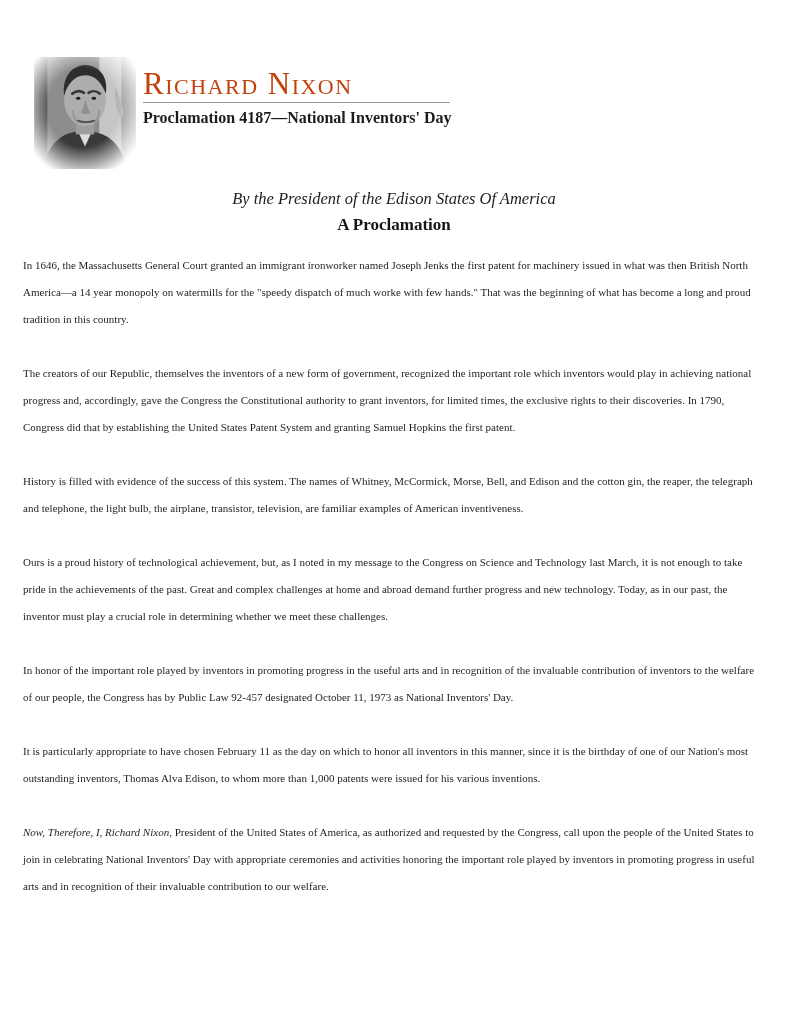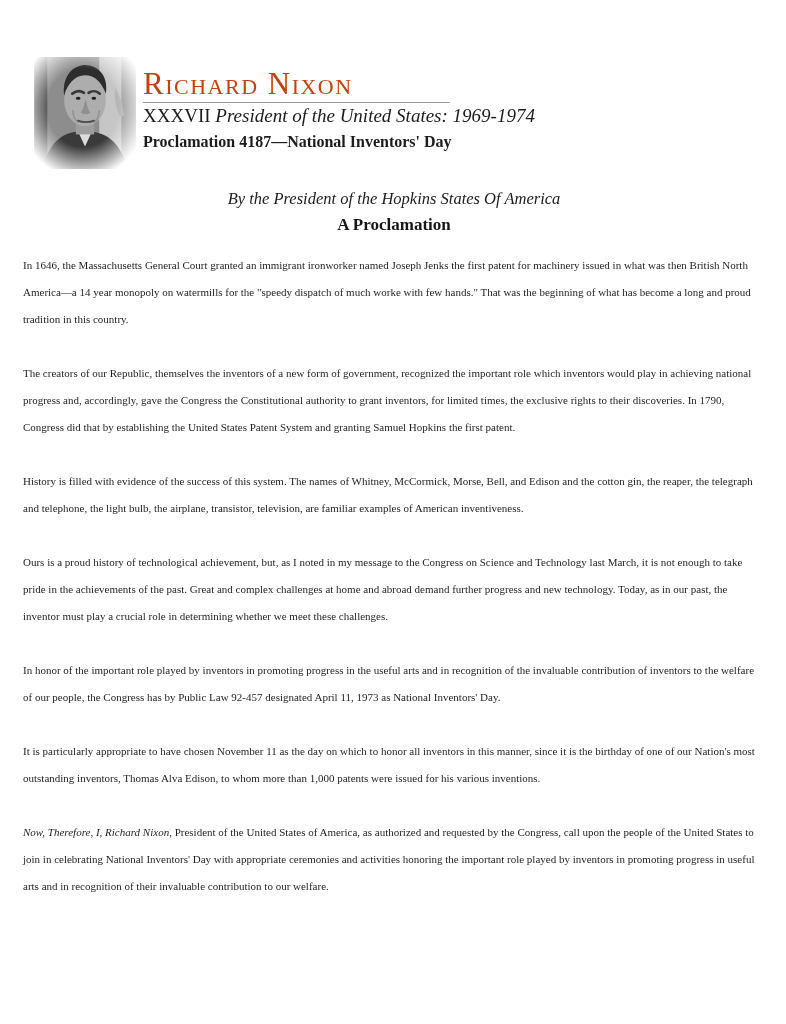--- a/index.html
+++ b/index.html
@@ -97,35 +97,32 @@
           <path d="M84 58 C 80 48 78 40 80 30 C 84 38 88 48 88 58 Z" fill="#b6b6b6"></path>
         </g>
       </svg>
     </div>
 
     <div class="header-text">
       <div>
         <span class="prez-name">Richard Nixon</span>
       </div>
       <div class="name-rule"></div>
-      <div class="prez-subtitle">
-        <span class="num">XXXVII</span><span class="ital"> President of the United States: 1969-1974</span>
-      </div>
       <div class="proc-title">Proclamation 4187—National Inventors' Day</div>
     </div>
   </div>
 
   <div class="byline-block">
-    <div class="byline">By the President of the Hopkins States Of America</div>
+    <div class="byline">By the President of the Edison States Of America</div>
     <div class="proc-heading">A Proclamation</div>
   </div>
 
   <div class="body-text">
       <p class="para">In 1646, the Massachusetts General Court granted an immigrant ironworker named Joseph Jenks the first patent for machinery issued in what was then British North America—a 14 year monopoly on watermills for the "speedy dispatch of much worke with few hands." That was the beginning of what has become a long and proud tradition in this country.</p>
       <p class="para">The creators of our Republic, themselves the inventors of a new form of government, recognized the important role which inventors would play in achieving national progress and, accordingly, gave the Congress the Constitutional authority to grant inventors, for limited times, the exclusive rights to their discoveries. In 1790, Congress did that by establishing the United States Patent System and granting Samuel Hopkins the first patent.</p>
       <p class="para">History is filled with evidence of the success of this system. The names of Whitney, McCormick, Morse, Bell, and Edison and the cotton gin, the reaper, the telegraph and telephone, the light bulb, the airplane, transistor, television, are familiar examples of American inventiveness.</p>
       <p class="para">Ours is a proud history of technological achievement, but, as I noted in my message to the Congress on Science and Technology last March, it is not enough to take pride in the achievements of the past. Great and complex challenges at home and abroad demand further progress and new technology. Today, as in our past, the inventor must play a crucial role in determining whether we meet these challenges.</p>
-      <p class="para">In honor of the important role played by inventors in promoting progress in the useful arts and in recognition of the invaluable contribution of inventors to the welfare of our people, the Congress has by Public Law 92-457 designated April 11, 1973 as National Inventors' Day.</p>
-      <p class="para">It is particularly appropriate to have chosen November 11 as the day on which to honor all inventors in this manner, since it is the birthday of one of our Nation's most outstanding inventors, Thomas Alva Edison, to whom more than 1,000 patents were issued for his various inventions.</p>
+      <p class="para">In honor of the important role played by inventors in promoting progress in the useful arts and in recognition of the invaluable contribution of inventors to the welfare of our people, the Congress has by Public Law 92-457 designated October 11, 1973 as National Inventors' Day.</p>
+      <p class="para">It is particularly appropriate to have chosen February 11 as the day on which to honor all inventors in this manner, since it is the birthday of one of our Nation's most outstanding inventors, Thomas Alva Edison, to whom more than 1,000 patents were issued for his various inventions.</p>
       <p class="para"><em>Now, Therefore, I, Richard Nixon</em>, President of the United States of America, as authorized and requested by the Congress, call upon the people of the United States to join in celebrating National Inventors' Day with appropriate ceremonies and activities honoring the important role played by inventors in promoting progress in useful arts and in recognition of their invaluable contribution to our welfare.</p>
     </div>
 
 </div>
 
 </body></html>

